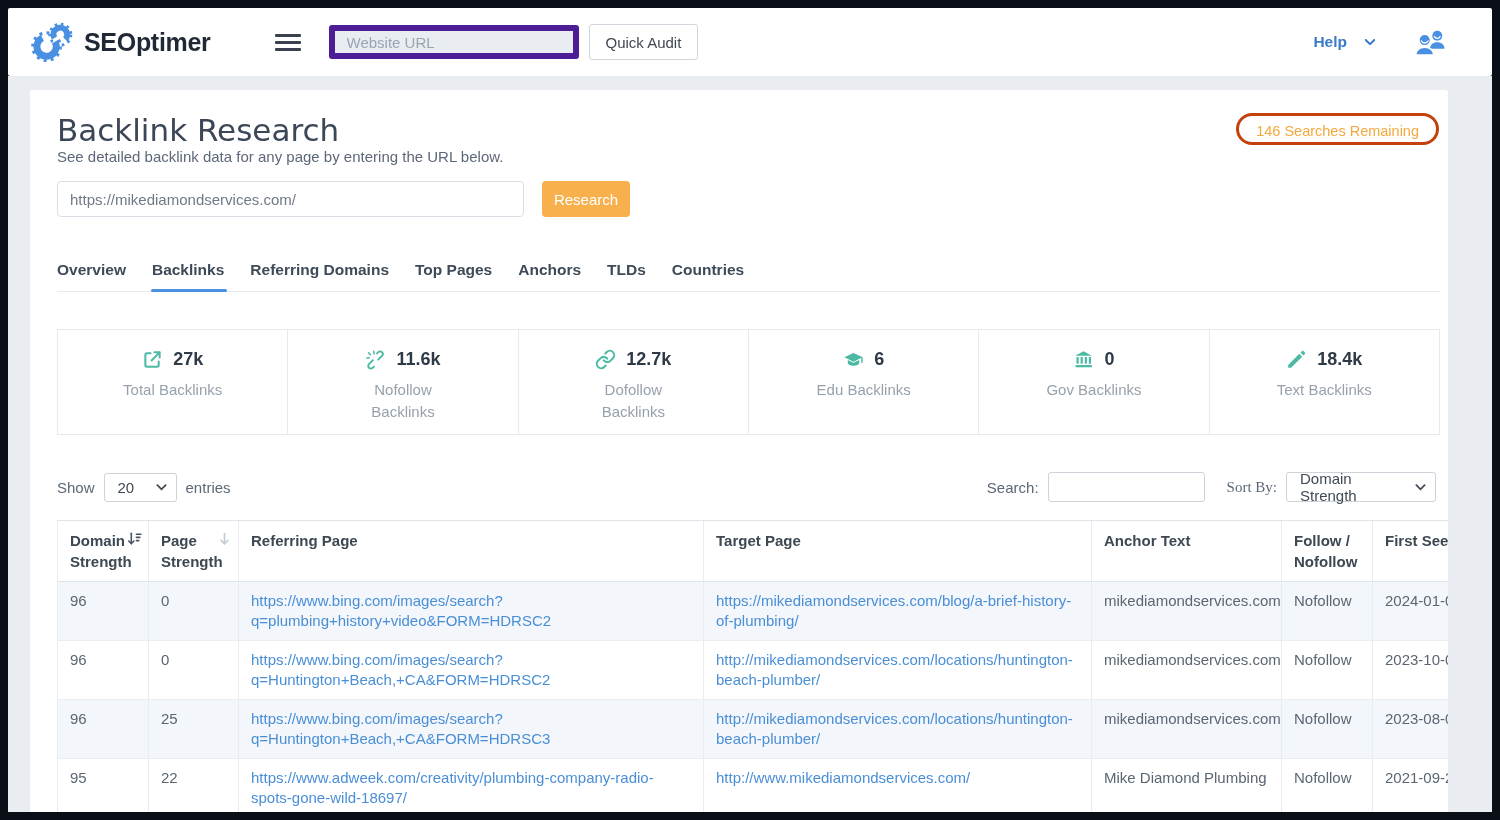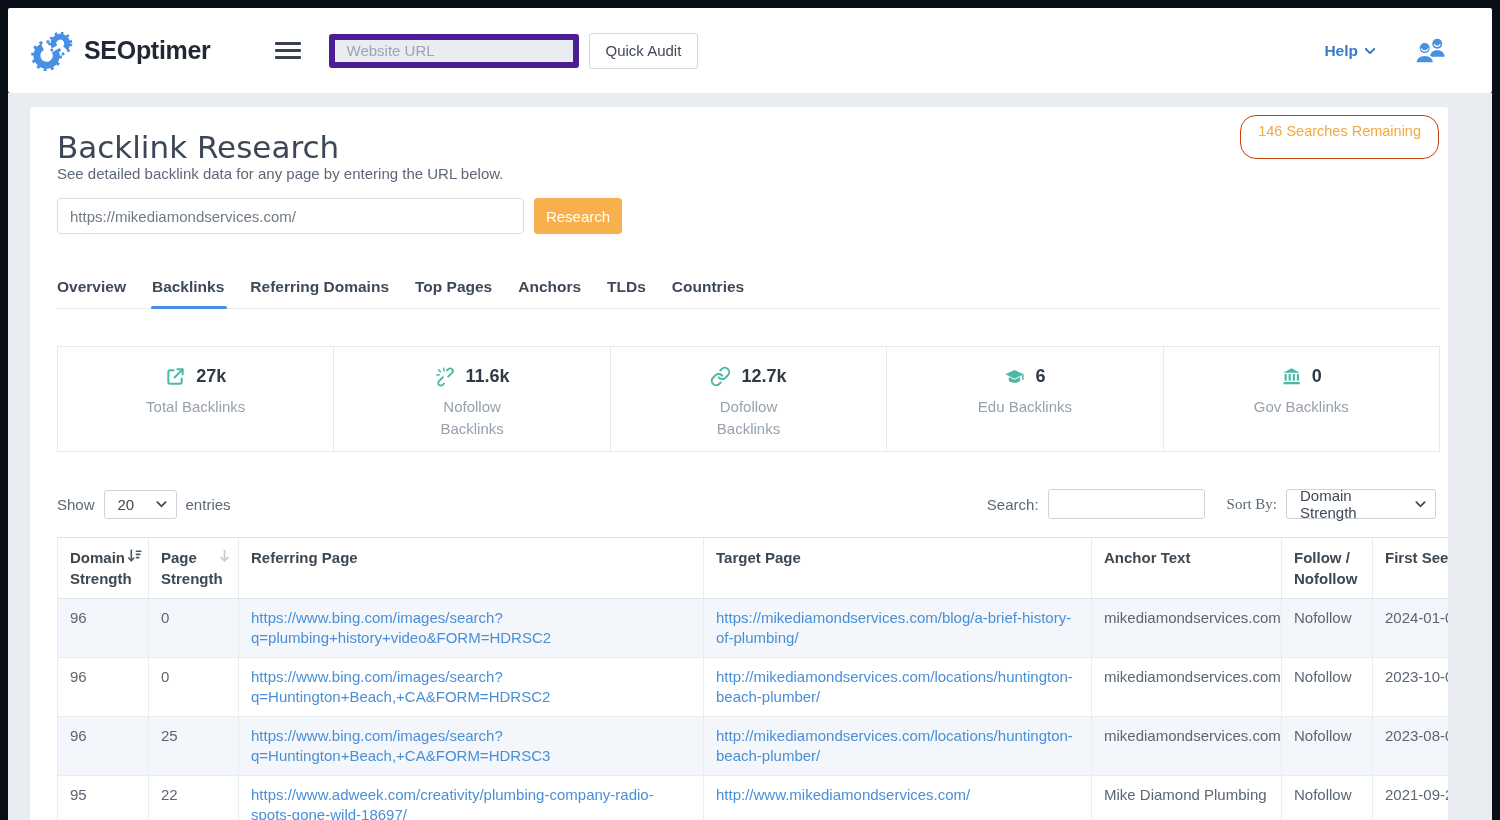--- a/index.html
+++ b/index.html
@@ -1,41 +1,41 @@
 <!DOCTYPE html>
 <html><head>
 <meta charset="utf-8">
 <style>
   * { margin:0; padding:0; box-sizing:border-box; }
   html,body { width:1500px; height:820px; }
   body { font-family:"Liberation Sans", sans-serif; background:#0a0e16; }
   .frame { width:1500px; height:820px; padding:8px; }
 
   
-  .navbar { height:85px; background:#ffffff; border-radius:2px; display:flex; align-items:center; padding:0 44px 0 22px; }
+  .navbar { height:68px; background:#ffffff; border-radius:2px; display:flex; align-items:center; padding:0 44px 0 22px; }
   .brand { display:flex; align-items:center; gap:8px; cursor:pointer; }
   .brand svg { width:46px; height:46px; }
   .brand-name { font-size:25px; font-weight:bold; color:#1f2834; letter-spacing:-0.3px; }
   .hamburger { margin-left:60px; display:flex; flex-direction:column; gap:4px; cursor:pointer; padding:4px; }
   .hamburger span { width:26px; height:3px; background:#39424e; border-radius:1px; }
   .nav-url { margin-left:24px; width:250px; height:34px; background:#e9edf1; border:6px solid #4c1d95; border-radius:3px; padding:0 12px; font-size:15px; color:#4a5560; font-family:"Liberation Sans", sans-serif; }
   .nav-url::placeholder { color:#9aa5b1; }
   .quick-audit { margin-left:10px; height:36px; padding:0 16px; background:#fff; border:1px solid #cfd6dd; border-radius:3px; font-size:15px; color:#3f4854; cursor:pointer; font-family:"Liberation Sans", sans-serif; }
   .nav-right { margin-left:auto; display:flex; align-items:center; gap:38px; }
-  .help { color:#3a7bc8; font-weight:bold; font-size:15.5px; display:flex; align-items:center; gap:7px; cursor:pointer; }
+  .help { color:#3a7bc8; font-weight:bold; font-size:15.5px; display:flex; align-items:center; gap:18px; cursor:pointer; }
   .users-btn { cursor:pointer; display:flex; }
   .users-btn svg { width:35px; height:29px; }
 
   
   .page { height:736px; background:#e9edf2; padding:14px 0 0 22px; overflow:hidden; }
   .card { width:1418px; height:1200px; background:#fff; border-radius:3px; position:relative; overflow:hidden; }
   .page-title { margin:22px 0 0 27px; font-family:"DejaVu Sans", sans-serif; font-weight:400; font-size:31px; color:#3b4757; }
-  .pill { position:absolute; top:8px; right:9px; height:44px; line-height:30px; padding:0 17px; border:1px solid #c2410c; color:#f3a83e; border-radius:16px; font-size:14.5px; }
+  .pill { position:absolute; top:23px; right:9px; height:32px; line-height:30px; padding:0 17px; border:3px solid #c2410c; color:#f3a83e; border-radius:16px; font-size:14.5px; }
   .subtitle { margin:0 0 0 27px; font-size:15px; color:#5d6878; }
-  .search-row { margin:16px 0 0 27px; display:flex; }
+  .search-row { margin:16px 0 0 27px; display:flex;gap:8px; }
   .url-input { width:467px; height:36px; border:1px solid #d8dee5; border-radius:4px; padding:0 12px; font-size:15px; color:#6f7a87; font-family:"Liberation Sans", sans-serif; }
   .research-btn { margin-left:10px; width:88px; height:36px; background:#f8b04d; color:#fff; border:none; border-radius:4px; font-size:15px; cursor:pointer; font-family:"Liberation Sans", sans-serif; }
 
   
   .tabs { margin:44px 0 0 27px; width:1383px; display:flex; border-bottom:1px solid #e8ecf0; }
   .tab { font-size:15.5px; font-weight:bold; color:#3e4a58; padding-bottom:12px; margin-right:26px; position:relative; cursor:pointer; white-space:nowrap; }
   .tab.active::after { content:""; position:absolute; left:-1px; right:-3px; bottom:-1px; height:3px; background:#4a90e2; border-radius:2px; }
 
   
   .stats { margin:37px 0 0 27px; width:1383px; height:106px; border:1px solid #e5eaef; display:flex; }
@@ -200,20 +200,32 @@
                   <rect x="4" y="9.2" width="2.5" height="7.6"></rect>
                   <rect x="8.7" y="9.2" width="2.5" height="7.6"></rect>
                   <rect x="13.4" y="9.2" width="2.5" height="7.6"></rect>
                   <rect x="18.1" y="9.2" width="2.5" height="7.6"></rect>
                   <rect x="3" y="18.3" width="18.5" height="2.6"></rect>
                 </g>
               </svg>
             <span class="stat-value">0</span>
           </div>
           <div class="stat-label">Gov Backlinks</div>
+        </div>
+        <div class="stat">
+          <div class="stat-top">
+            <svg viewBox="0 0 24 24">
+                <g fill="#4cb9a4">
+                  <path d="M2.5 18.2V21.5h3.3L18.5 8.8l-3.3-3.3z"></path>
+                  <path d="M16.6 4.1l3.3 3.3 1.5-1.5a1.6 1.6 0 0 0 0-2.3l-1-1a1.6 1.6 0 0 0-2.3 0z"></path>
+                </g>
+              </svg>
+            <span class="stat-value">18.4k</span>
+          </div>
+          <div class="stat-label">Text Backlinks</div>
         </div>
       </div>
 
       <div class="controls">
         <span>Show</span>
         <div class="fake-select select-pagesize">
           <span>20</span>
           <svg viewBox="0 0 12 7">
               <path d="M1.5 1l4.5 4.5L10.5 1" fill="none" stroke="#3d4852" stroke-width="1.9" stroke-linecap="round"></path>
             </svg>

